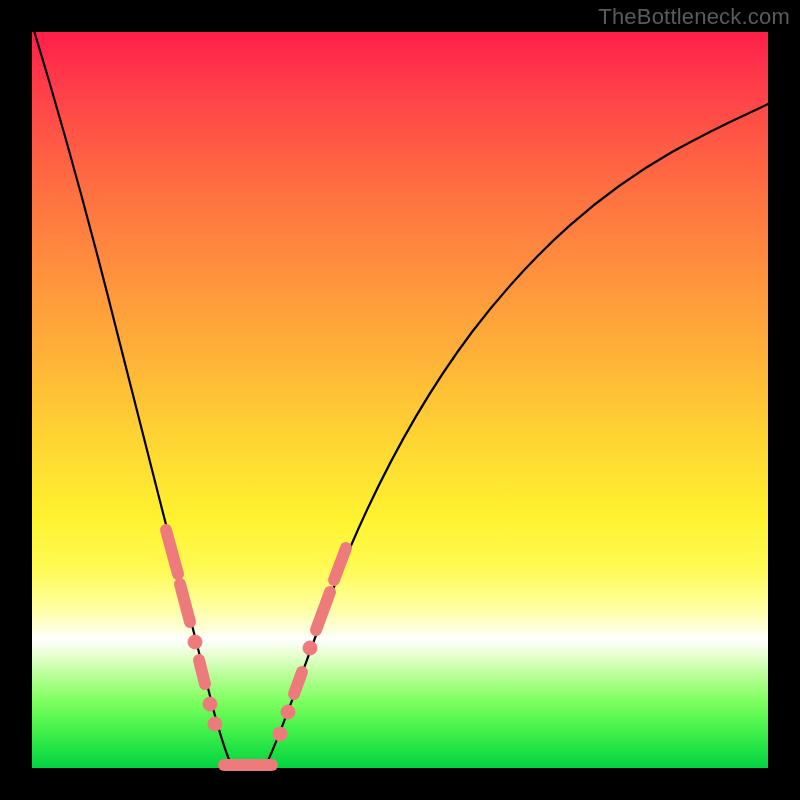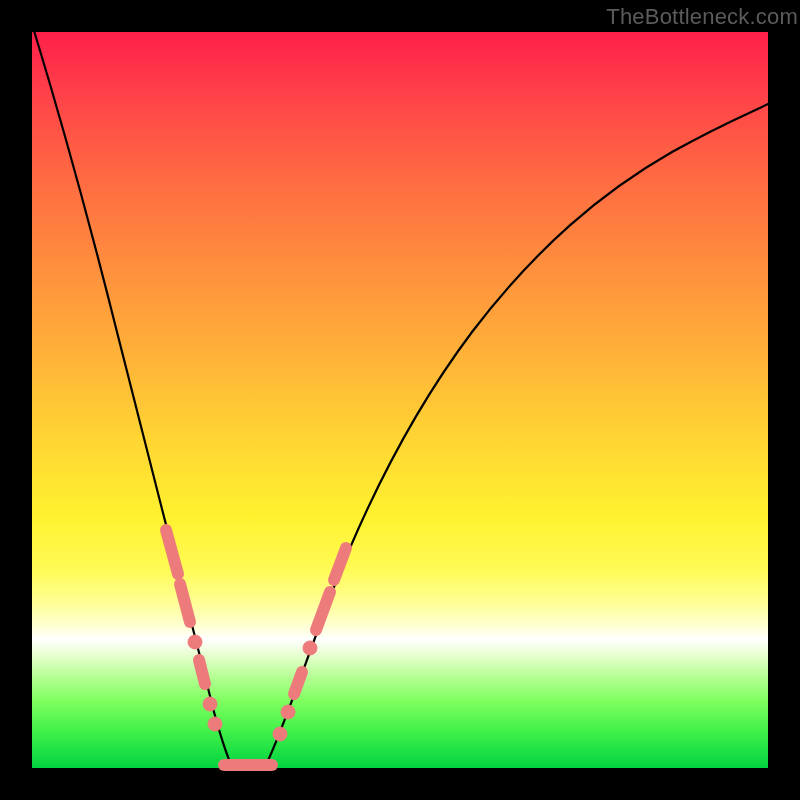--- a/index.html
+++ b/index.html
@@ -40,21 +40,21 @@
       #b7ff95 87.5%,
       #7dff5e 91%,
       #41f04a 95%,
       #1adf44 98%,
       #04d241 100%
     );
   }
   .watermark {
     position: absolute;
     top: 4px;
-    right: 2px;
+    right: 10px;
     color: #5b5b5b;
     font-size: 22px;
     font-weight: 500;
     letter-spacing: 0.2px;
     user-select: none;
   }
   svg.curve {
     position: absolute;
     left: 0; top: 0;
     width: 736px; height: 736px;

